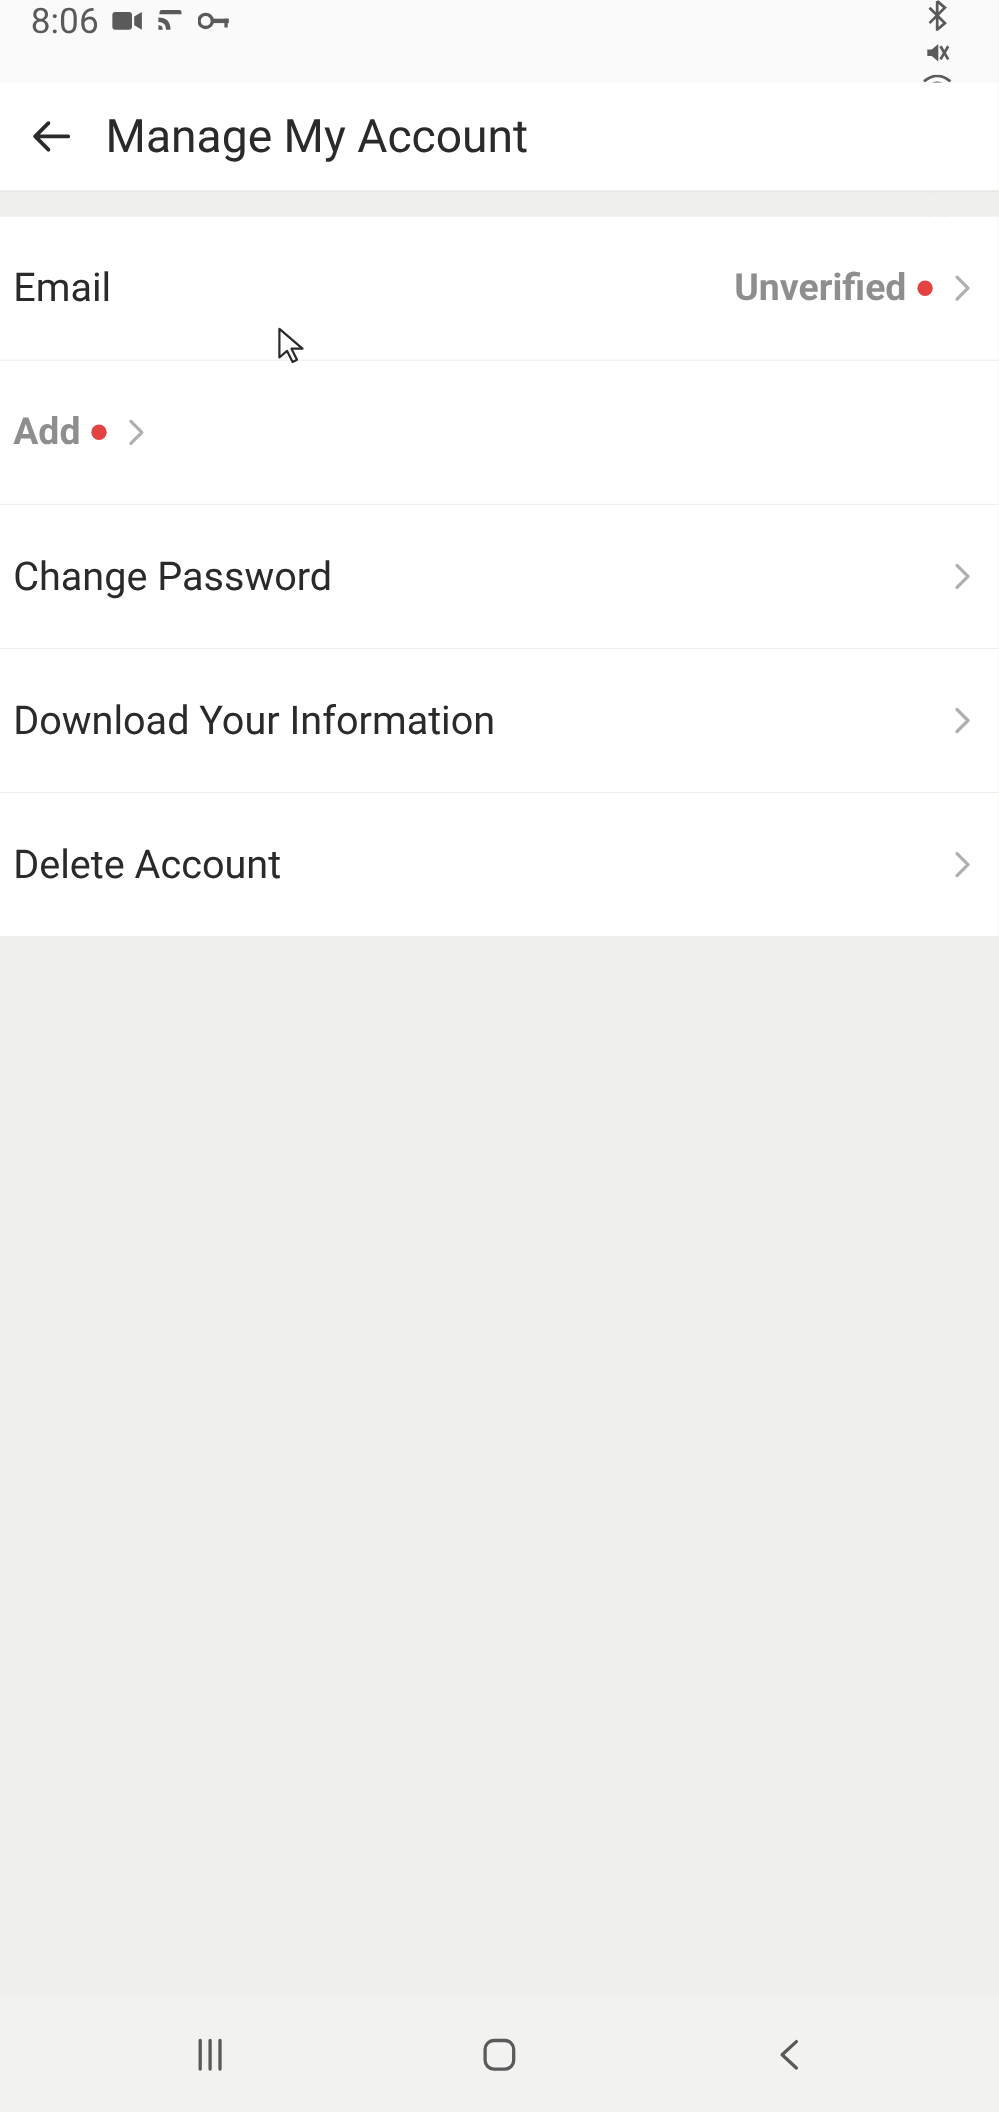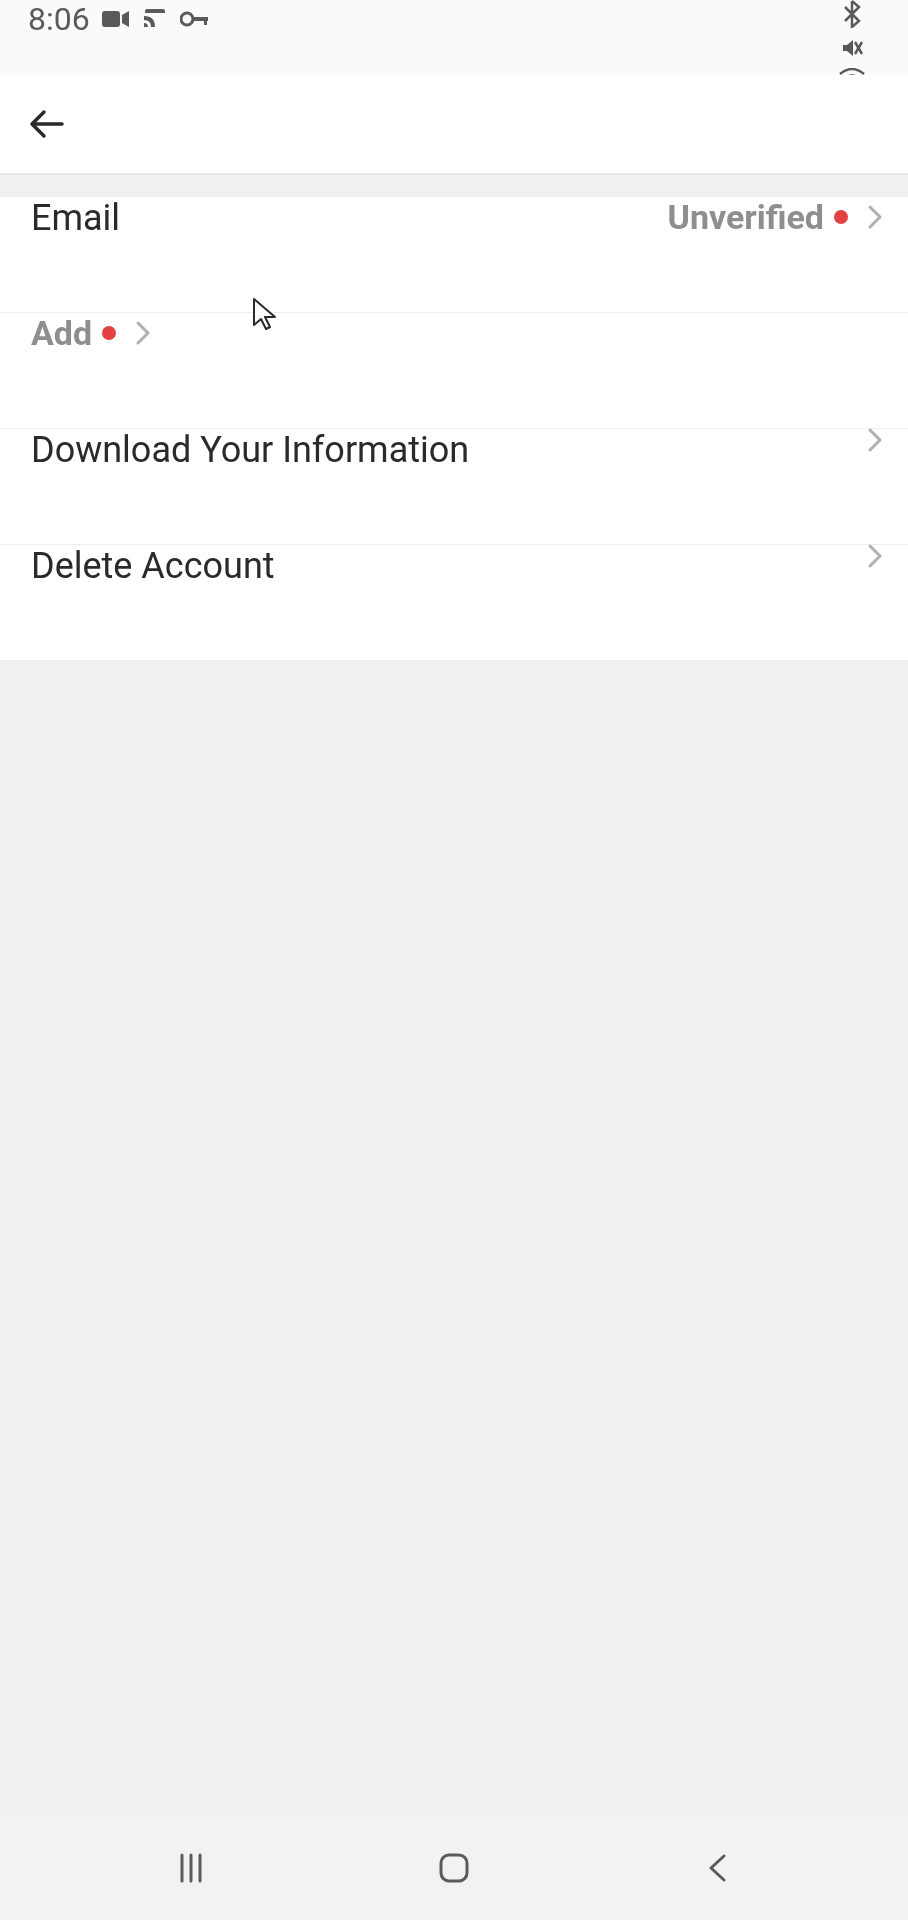--- a/index.html
+++ b/index.html
@@ -75,25 +75,25 @@
       margin-left: 20px;
     }
     .spacer-top {
       height: 22px;
       background: #f0f0ee;
     }
     .settings-list {
       background: #ffffff;
     }
     .settings-item {
-      height: 116px;
-      display: flex;
-      align-items: flex-start;
+      height: 131px;
+      display: flex;
+      align-items: center;
       justify-content: space-between;
-      padding: 0 22px 0 31px;
+      padding: 0 22px 0 12px;
       border-bottom: 1px solid #eeeeec;
       cursor: pointer;
     }
     .item-label {
       font-size: 36px;
       color: #2a2a2a;
       font-weight: 400;
     }
     .item-right {
       display: flex;
@@ -212,20 +212,21 @@
     </span>
   </div>
 </div>
 
 <div class="app-header">
   <div class="back-button">
     <svg width="44" height="44" viewBox="0 0 44 44">
       <path d="M36 22 L8 22 M18 10 L6 22 L18 34" fill="none" stroke="#2a2a2a" stroke-width="3.5" stroke-linecap="round" stroke-linejoin="round"></path>
     </svg>
   </div>
+  <div class="header-title">Manage My Account</div>
 </div>
 
 <div class="spacer-top"></div>
 
 <div class="settings-list">
   <div class="settings-item">
     <span class="item-label">Email</span>
     <div class="item-right">
       <span class="item-status">Unverified</span>
       <span class="red-dot"></span>
@@ -242,20 +243,30 @@
       <span class="item-status">Add</span>
       <span class="red-dot"></span>
       <span class="chevron-right">
         <svg width="16" height="26" viewBox="0 0 16 26">
             <path d="M3 3 L13 13 L3 23" fill="none" stroke="#b0b0b0" stroke-width="3" stroke-linecap="round" stroke-linejoin="round"></path>
           </svg>
       </span>
     </div>
   </div>
 
+  <div class="settings-item">
+    <span class="item-label">Change Password</span>
+    <div class="item-right">
+      <span class="chevron-right">
+        <svg width="16" height="26" viewBox="0 0 16 26">
+            <path d="M3 3 L13 13 L3 23" fill="none" stroke="#b0b0b0" stroke-width="3" stroke-linecap="round" stroke-linejoin="round"></path>
+          </svg>
+      </span>
+    </div>
+  </div>
 
   <div class="settings-item">
     <span class="item-label">Download Your Information</span>
     <div class="item-right">
       <span class="chevron-right">
         <svg width="16" height="26" viewBox="0 0 16 26">
             <path d="M3 3 L13 13 L3 23" fill="none" stroke="#b0b0b0" stroke-width="3" stroke-linecap="round" stroke-linejoin="round"></path>
           </svg>
       </span>
     </div>

